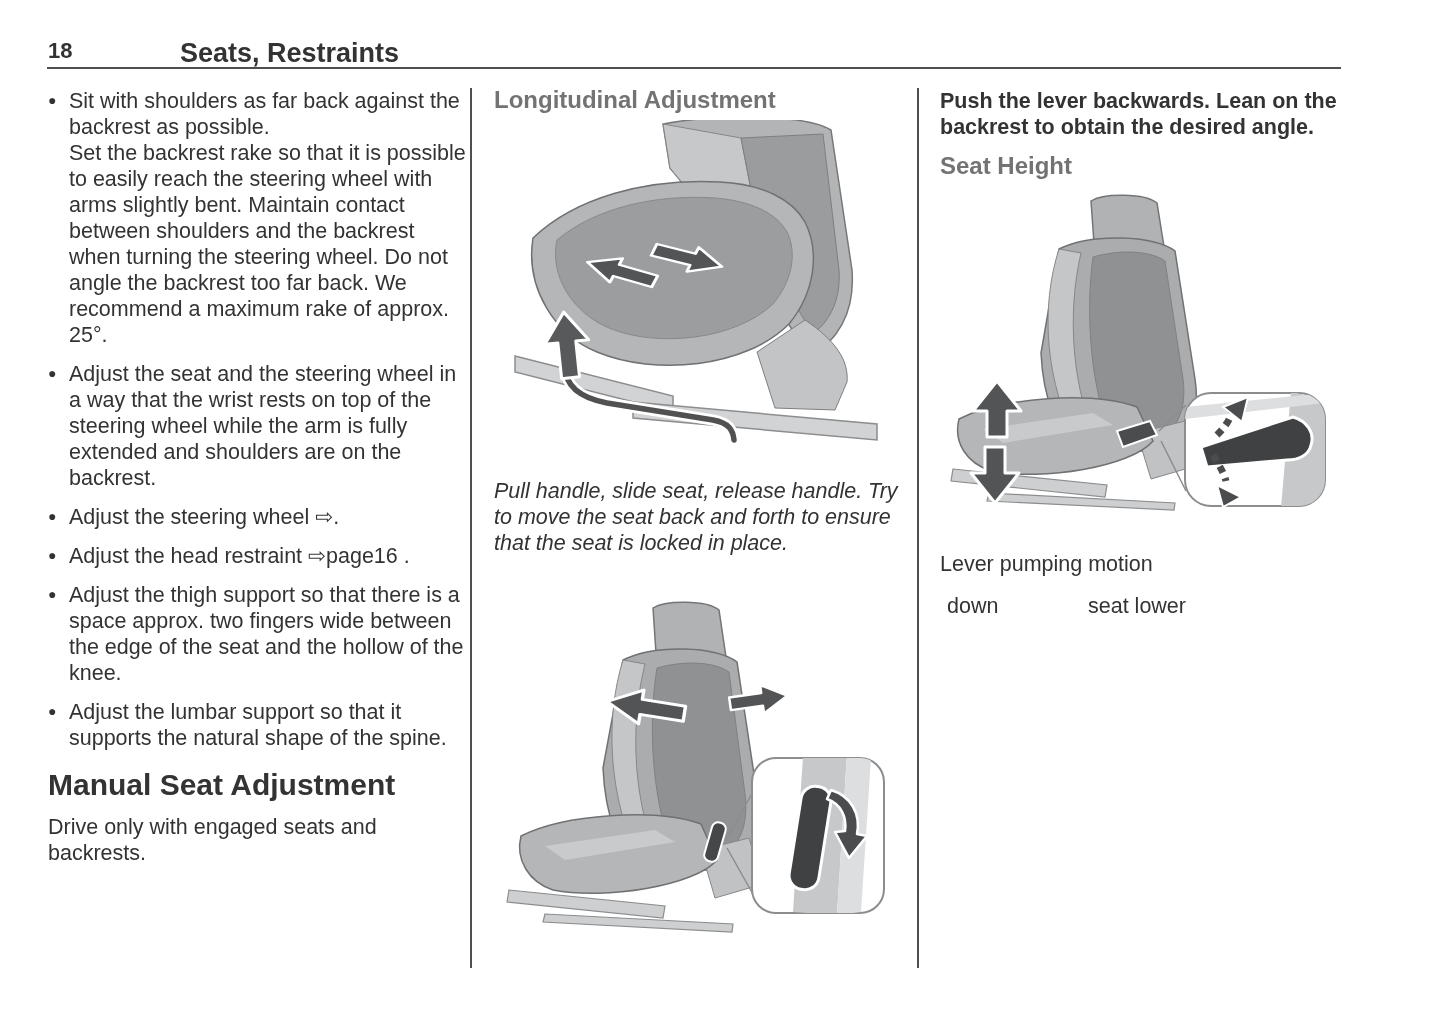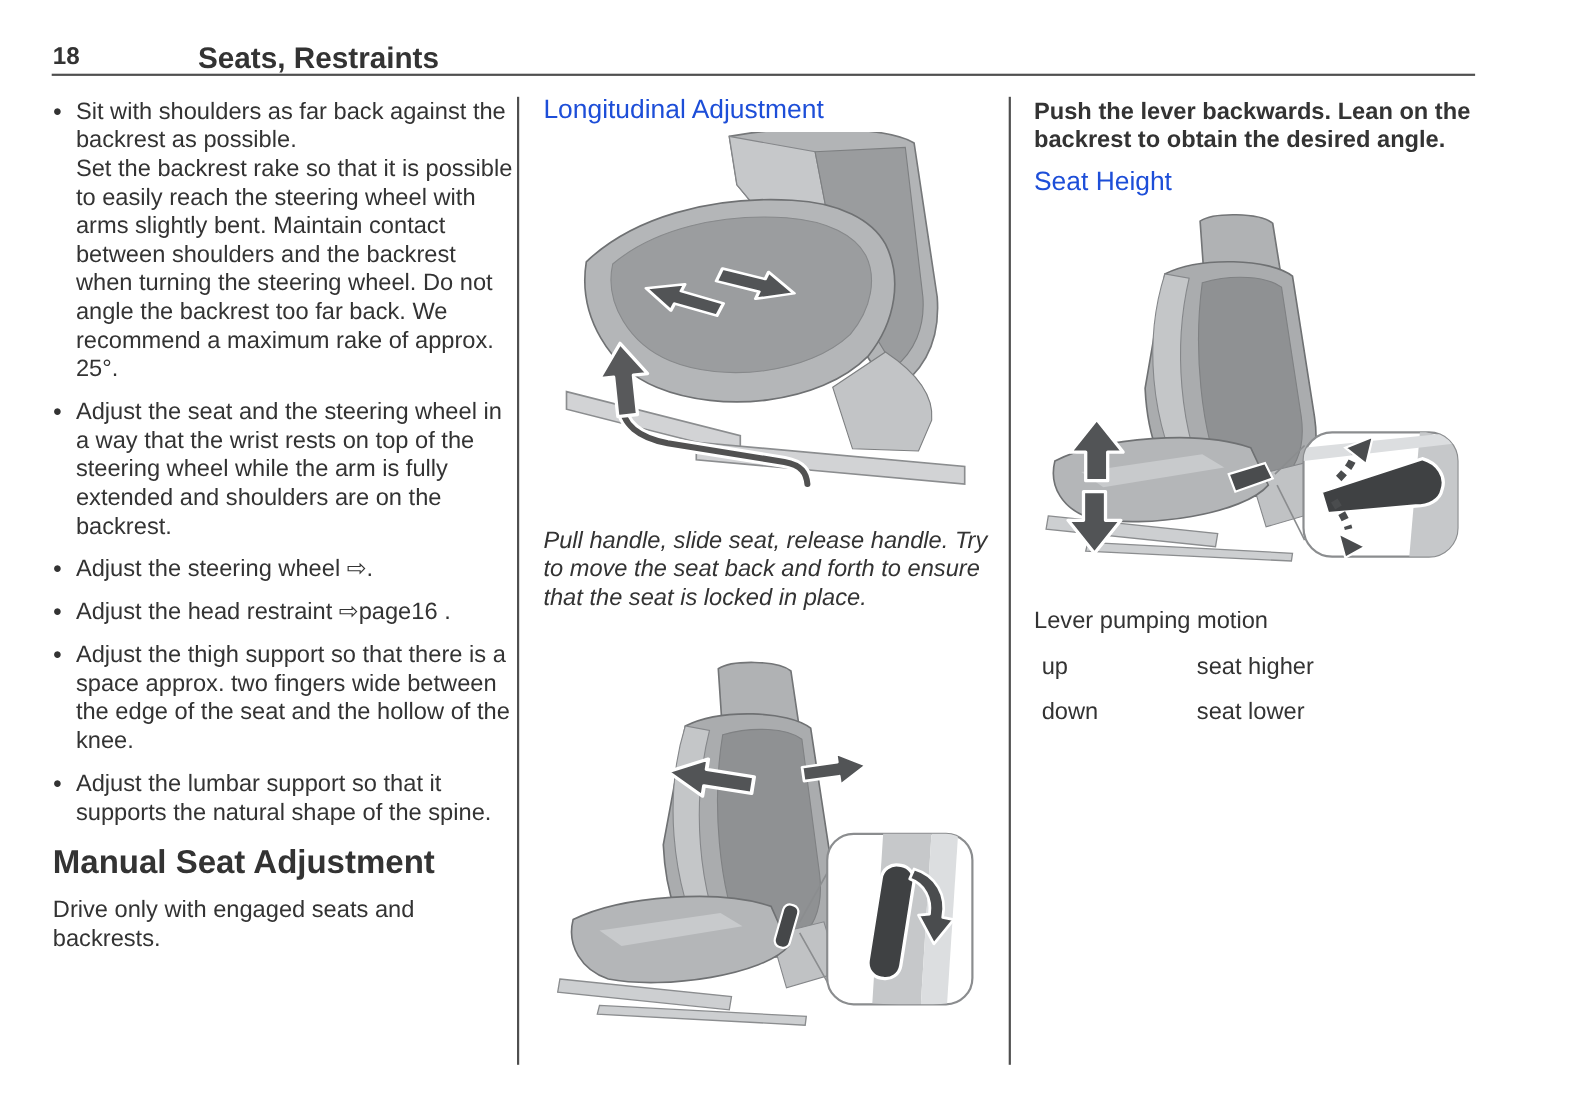--- a/index.html
+++ b/index.html
@@ -12,21 +12,21 @@
   .page-header{position:absolute;left:0;top:0;width:1445px;height:70px;}
   .page-num{position:absolute;left:48px;top:38px;font-size:22px;font-weight:bold;color:#333;}
   .chapter-title{position:absolute;left:180px;top:38px;font-size:27px;font-weight:bold;color:#333;margin:0;}
   .header-rule{position:absolute;left:47px;top:67px;width:1294px;height:2px;background:#4f4f4f;}
   
   .v-divider{position:absolute;top:88px;height:880px;width:2px;background:#4f4f4f;}
   .v-divider.d1{left:470px;}
   .v-divider.d2{left:917px;}
   
   .body-text{font-size:21.5px;line-height:26px;color:#333;}
-  .subheading{font-size:24px;font-weight:normal;color:#1d4ed8;margin:0;}
+  .subheading{font-size:24px;font-weight:bold;color:#737373;margin:0;}
   
   .col-left{position:absolute;left:48px;top:88px;width:418px;}
   .bullet{display:flex;margin:0 0 13px 0;}
   .bullet .dot{width:21px;flex:none;font-size:14px;line-height:25px;color:#333;}
   .bullet .btext{flex:1;}
   .bullet .btext span{display:block;}
   .section-heading{font-size:30px;font-weight:bold;color:#333;margin:17px 0 12px 0;letter-spacing:0;}
   
   .col-mid{position:absolute;left:494px;top:86px;width:410px;height:900px;}
   .col-mid .h-long{position:absolute;left:0;top:0;}
@@ -234,21 +234,17 @@
       <path d="M278,214 L303,204 L297,229 Z" fill="#4a4c4e" stroke="#ffffff" stroke-width="2"></path>
       <path d="M268,262 C274,272 279,280 281,288" stroke="#4a4c4e" stroke-width="7" stroke-dasharray="7 6" fill="none"></path>
       <path d="M272,292 L296,304 L278,314 Z" fill="#4a4c4e" stroke="#ffffff" stroke-width="2"></path>
     </svg>
   </div>
 
   <p class="body-text caption" style="margin:0">Lever pumping motion</p>
 
   <div class="lever-table">
     <div class="lever-row">
-      <div class="cell-action">up</div>
-      <div class="cell-result">seat higher</div>
-    </div>
-    <div class="lever-row">
       <div class="cell-action">down</div>
       <div class="cell-result">seat lower</div>
     </div>
   </div>
 </div>
 
 </body></html>

